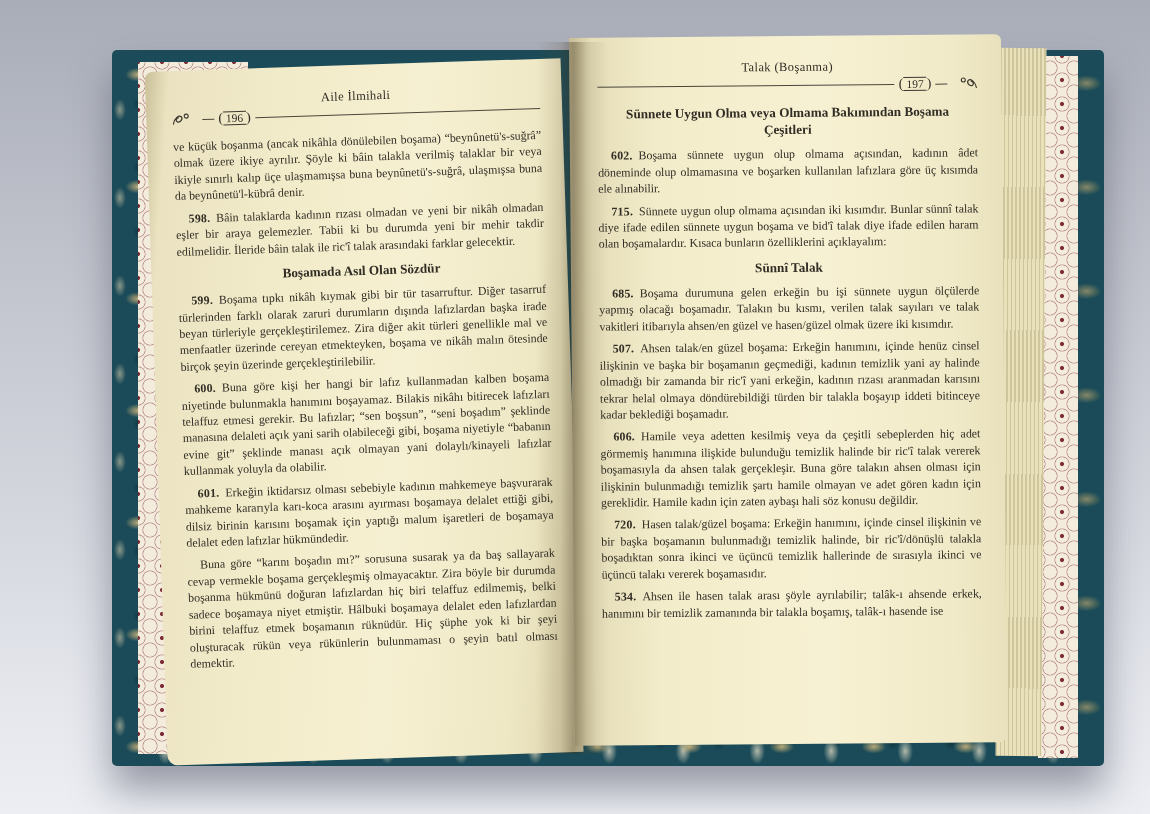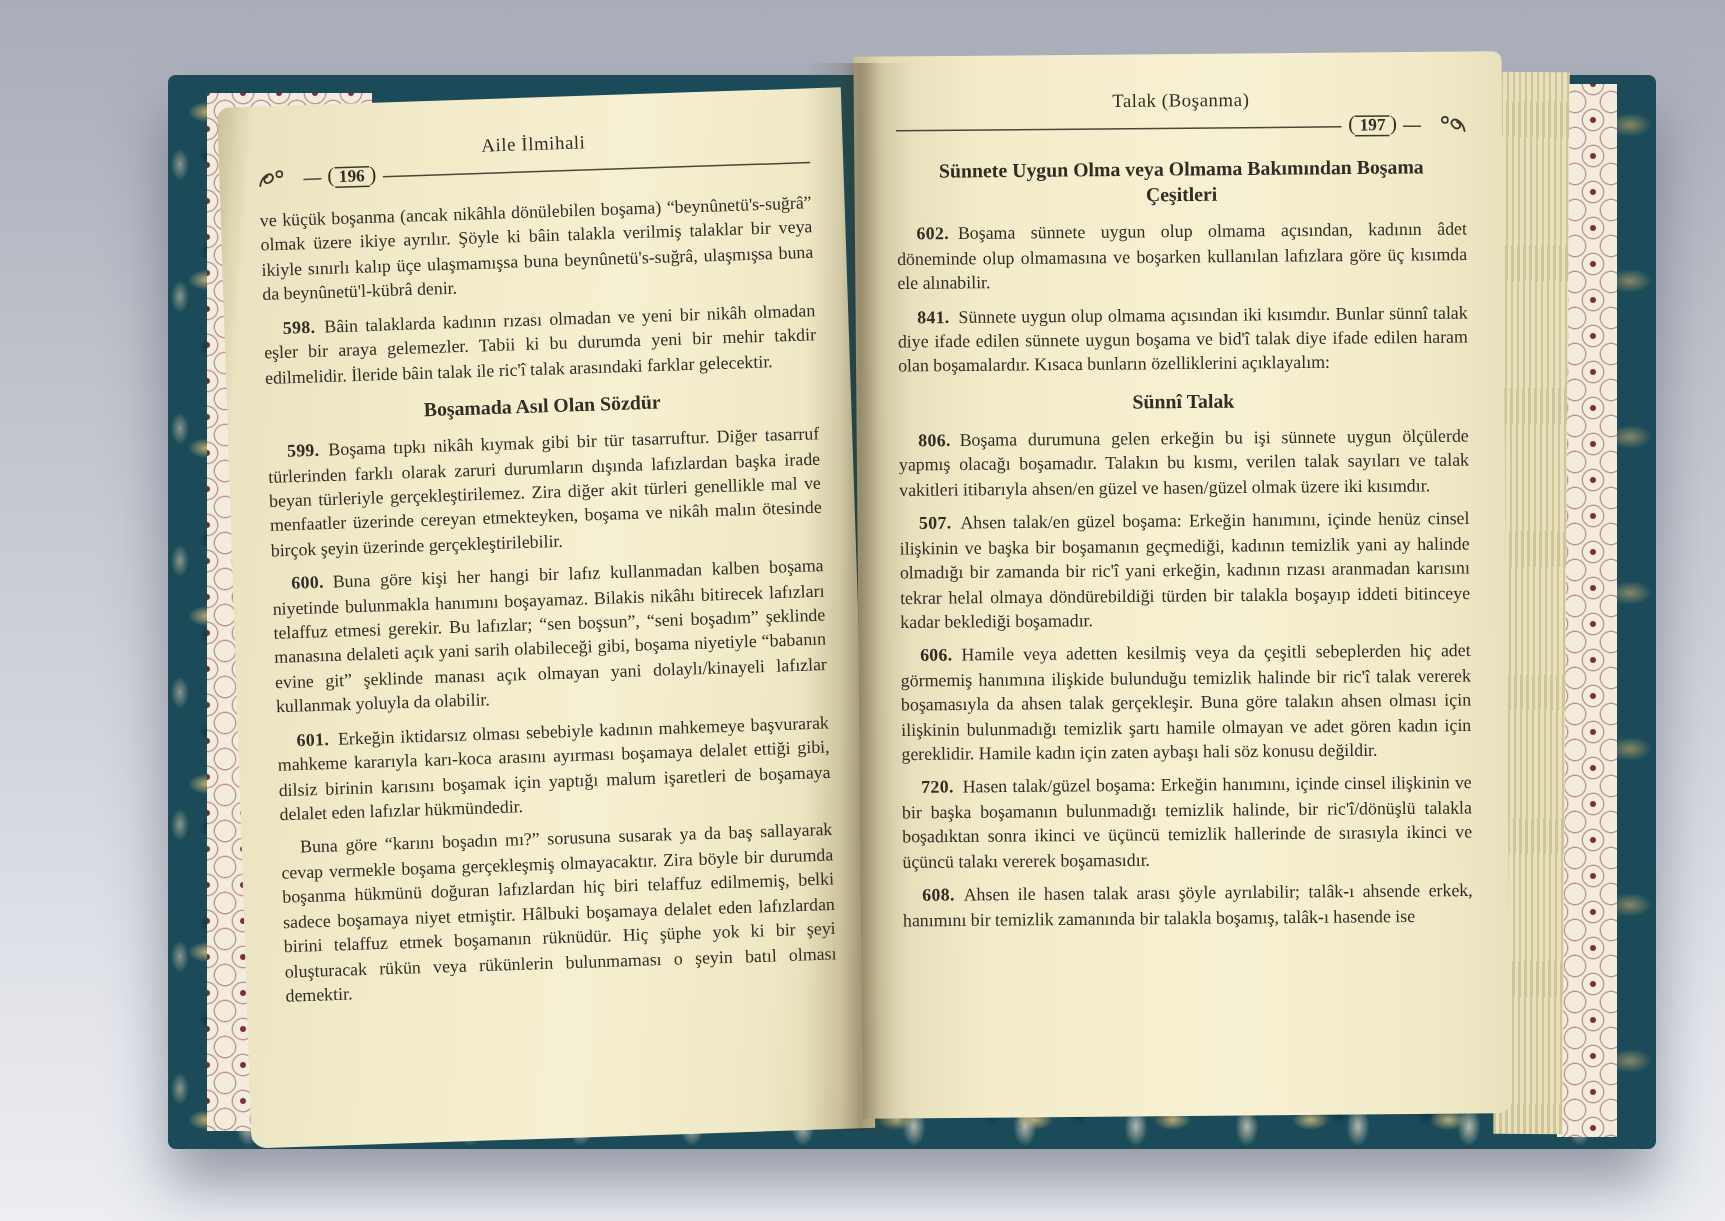--- a/index.html
+++ b/index.html
@@ -38,21 +38,21 @@
     background:linear-gradient(90deg,#c6bc96 0%,#e5ddb9 5%,#f3ecca 20%,#f7f1d3 58%,#f1eac8 88%,#e9e1bd 100%);
     padding:24px 24px 0 28px;box-sizing:border-box;}
   .gutter-shadow{position:absolute;left:536px;top:42px;width:72px;height:712px;z-index:5;pointer-events:none;
     background:linear-gradient(90deg,rgba(0,0,0,0) 0%,rgba(86,70,40,.16) 34%,rgba(58,46,24,.36) 52%,rgba(86,70,40,.14) 70%,rgba(0,0,0,0) 100%);}
   .running-head{text-align:center;font-size:12.5px;letter-spacing:.4px;margin-bottom:3px;}
   .folio-row{display:flex;align-items:center;gap:4px;margin-bottom:12px;}
   .rule{flex:1;height:1px;background:#4a463a;}
   .dashlet{width:12px;height:1px;background:#4a463a;}
   .folio{display:inline-flex;align-items:center;font-size:12px;}
   .folio .paren{font-size:14px;line-height:1;}
-  .folio .fnum{font-weight:bold;border-top:1px solid #3c382e;border-bottom:1px solid #3c382e;padding:0 3px;font-size:11.5px;}
+  .folio .fnum{font-weight:normal;border-top:1px solid #3c382e;border-bottom:1px solid #3c382e;padding:0 3px;font-size:11.5px;}
   .flourish-svg{display:block;}
   .flip{transform:scaleX(-1);}
   .para{font-size:11.9px;line-height:1.38;text-align:justify;margin:0 0 6px 0;text-indent:13px;}
   .para.flush{text-indent:0;}
   .pnum-run{margin-right:6px;letter-spacing:.2px;margin-top:36px;}
   .pnum-run:empty{display:none;margin:0;}
   .sec-head{font-size:13.2px;text-align:center;margin:8px 10px 8px 10px;line-height:1.3;}
   .page.right .sec-head.first{margin-top:0;}
 </style>
 </head>
@@ -105,23 +105,23 @@
       <span class="flip">
         <svg class="flourish-svg" width="26" height="14" viewBox="0 0 26 14">
           <path d="M1 11 C2 5 7 2 9 4 C11 6 8 10 5 9 C3 8 4 5 6 5" fill="none" stroke="#3c382e" stroke-width="1.2" stroke-linecap="round"></path>
           <circle cx="14" cy="3.5" r="2" fill="none" stroke="#3c382e" stroke-width="1.1"></circle>
         </svg>
       </span>
     </div>
 
     <h3 class="sec-head first">Sünnete Uygun Olma veya Olmama Bakımından Boşama Çeşitleri</h3>
     <p class="para"><b class="pnum-run">602.</b><span>Boşama sünnete uygun olup olmama açısından, kadının âdet döneminde olup olmamasına ve boşarken kullanılan lafızlara göre üç kısımda ele alınabilir.</span></p>
-    <p class="para"><b class="pnum-run">841.</b><span>Sünnete uygun olup olmama açısından iki kısımdır. Bunlar sünnî talak diye ifade edilen sünnete uygun boşama ve bid'î talak diye ifade edilen haram olan boşamalardır. Kısaca bunların özelliklerini açıklayalım:</span></p>
+    <p class="para"><b class="pnum-run">715.</b><span>Sünnete uygun olup olmama açısından iki kısımdır. Bunlar sünnî talak diye ifade edilen sünnete uygun boşama ve bid'î talak diye ifade edilen haram olan boşamalardır. Kısaca bunların özelliklerini açıklayalım:</span></p>
     <h3 class="sec-head">Sünnî Talak</h3>
-    <p class="para"><b class="pnum-run">806.</b><span>Boşama durumuna gelen erkeğin bu işi sünnete uygun ölçülerde yapmış olacağı boşamadır. Talakın bu kısmı, verilen talak sayıları ve talak vakitleri itibarıyla ahsen/en güzel ve hasen/güzel olmak üzere iki kısımdır.</span></p>
+    <p class="para"><b class="pnum-run">685.</b><span>Boşama durumuna gelen erkeğin bu işi sünnete uygun ölçülerde yapmış olacağı boşamadır. Talakın bu kısmı, verilen talak sayıları ve talak vakitleri itibarıyla ahsen/en güzel ve hasen/güzel olmak üzere iki kısımdır.</span></p>
     <p class="para"><b class="pnum-run">507.</b><span>Ahsen talak/en güzel boşama: Erkeğin hanımını, içinde henüz cinsel ilişkinin ve başka bir boşamanın geçmediği, kadının temizlik yani ay halinde olmadığı bir zamanda bir ric'î yani erkeğin, kadının rızası aranmadan karısını tekrar helal olmaya döndürebildiği türden bir talakla boşayıp iddeti bitinceye kadar beklediği boşamadır.</span></p>
     <p class="para"><b class="pnum-run">606.</b><span>Hamile veya adetten kesilmiş veya da çeşitli sebeplerden hiç adet görmemiş hanımına ilişkide bulunduğu temizlik halinde bir ric'î talak vererek boşamasıyla da ahsen talak gerçekleşir. Buna göre talakın ahsen olması için ilişkinin bulunmadığı temizlik şartı hamile olmayan ve adet gören kadın için gereklidir. Hamile kadın için zaten aybaşı hali söz konusu değildir.</span></p>
     <p class="para"><b class="pnum-run">720.</b><span>Hasen talak/güzel boşama: Erkeğin hanımını, içinde cinsel ilişkinin ve bir başka boşamanın bulunmadığı temizlik halinde, bir ric'î/dönüşlü talakla boşadıktan sonra ikinci ve üçüncü temizlik hallerinde de sırasıyla ikinci ve üçüncü talakı vererek boşamasıdır.</span></p>
-    <p class="para"><b class="pnum-run">608.</b><span>Ahsen ile hasen talak arası şöyle ayrılabilir; talâk-ı ahsende erkek, hanımını bir temizlik zamanında bir talakla boşamış, talâk-ı hasende ise</span></p>
+    <p class="para"><b class="pnum-run">534.</b><span>Ahsen ile hasen talak arası şöyle ayrılabilir; talâk-ı ahsende erkek, hanımını bir temizlik zamanında bir talakla boşamış, talâk-ı hasende ise</span></p>
   </div>
 
   <div class="gutter-shadow"></div>
 </div>
 
 </body></html>

